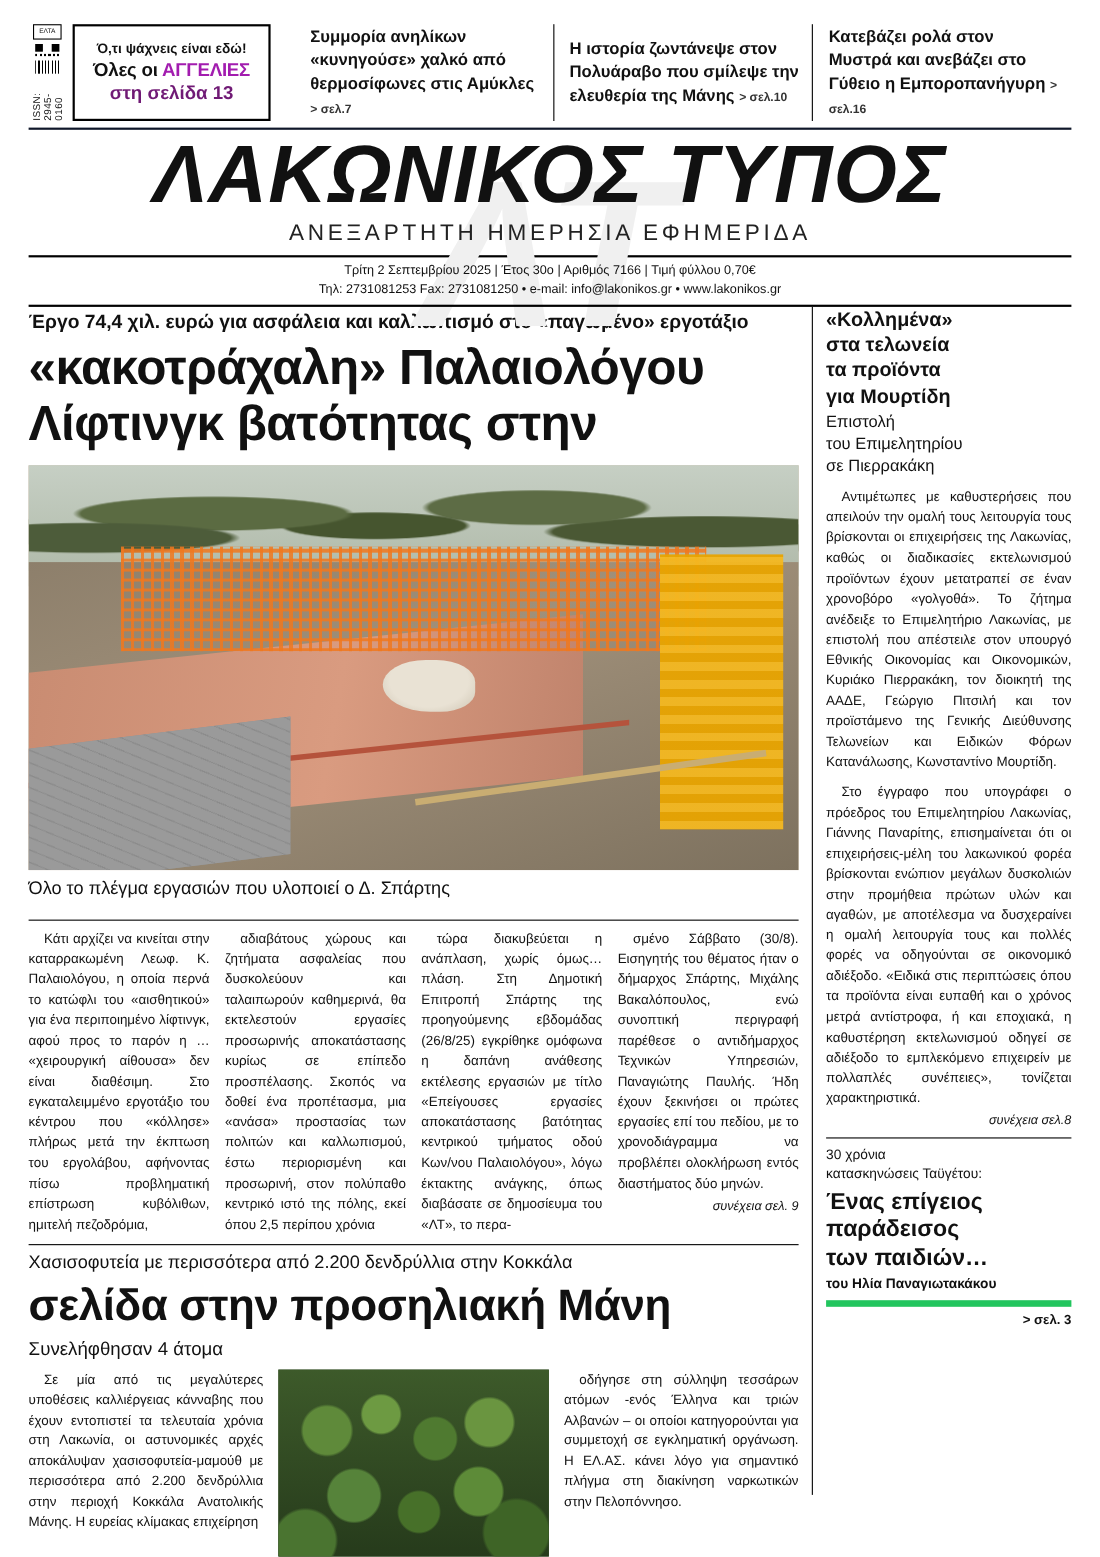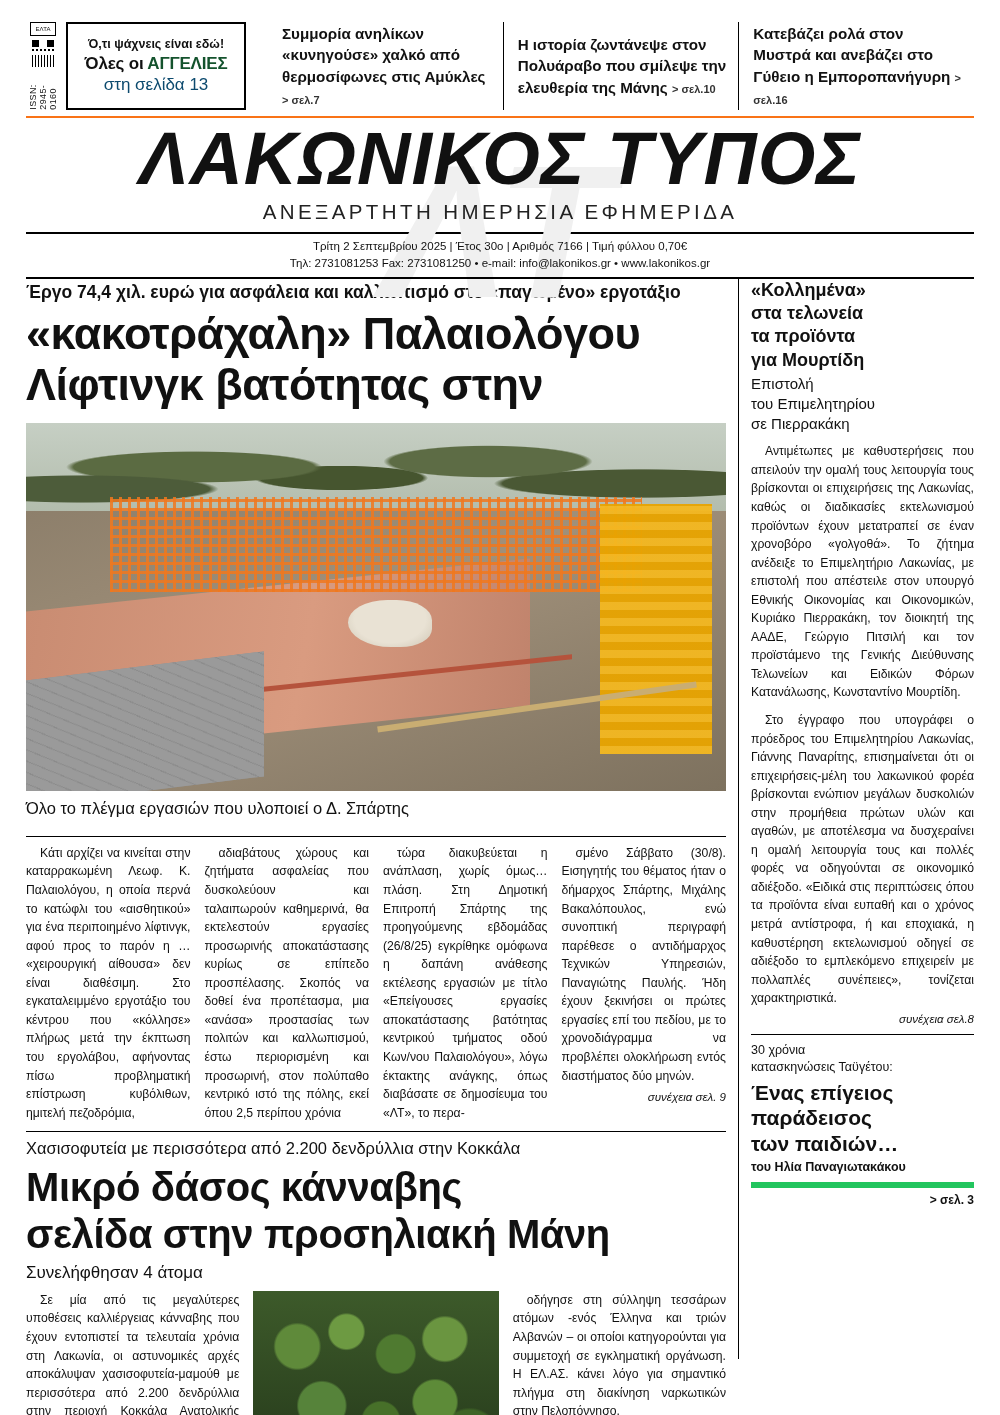--- a/index.html
+++ b/index.html
@@ -16,21 +16,21 @@
   .page {
     position: absolute;
     inset: 0;
     padding: 22px 26px 10px 26px;
   }
 
   
   .topbar {
     display: flex;
     align-items: stretch;
-    border-bottom: 2px solid #f97316;
+    border-bottom: 2px solid #0f172a;
     padding-bottom: 6px;
     height: 96px;
   }
   .issn-block {
     width: 34px;
     display: flex;
     flex-direction: column;
     align-items: center;
     justify-content: flex-start;
     gap: 4px;
@@ -72,22 +72,22 @@
     padding: 5px 10px 5px 10px;
     margin-left: 6px;
     width: 180px;
     display: flex;
     flex-direction: column;
     justify-content: center;
     line-height: 1.25;
   }
   .promo-line1 { font-size: 12.5px; font-weight: bold; text-align: center; }
   .promo-line2 { font-size: 17px; font-weight: bold; text-align: center; letter-spacing: -0.2px;}
-  .promo-line2 .red { color: #14532d; }
-  .promo-line3 { font-size: 17px; font-weight: normal; text-align: center; color: #0c4a6e; }
+  .promo-line2 .red { color: #a21caf; }
+  .promo-line3 { font-size: 17px; font-weight: bold; text-align: center; color: #701a75; }
 
   .head-teasers {
     flex: 1;
     display: flex;
     align-items: stretch;
     margin-left: 24px;
   }
   .teaser {
     flex: 1;
     padding: 2px 12px 2px 14px;
@@ -438,21 +438,20 @@
           <p>σμένο Σάββατο (30/8). Εισηγητής του θέματος ήταν ο δήμαρχος Σπάρτης, Μιχάλης Βακαλόπουλος, ενώ συνοπτική περιγραφή παρέθεσε ο αντιδήμαρχος Τεχνικών Υπηρεσιών, Παναγιώτης Παυλής.
 Ήδη έχουν ξεκινήσει οι πρώτες εργασίες επί του πεδίου, με το χρονοδιάγραμμα να προβλέπει ολοκλήρωση εντός διαστήματος δύο μηνών.</p>
           <div class="cont-ref">συνέχεια σελ. 9</div>
         </div>
       </div>
 
       <div class="hr-thin"></div>
 
       <div class="kicker2">Χασισοφυτεία με περισσότερα από 2.200 δενδρύλλια στην Κοκκάλα</div>
       <div class="headline2">
-        <div>Μικρό δάσος κάνναβης</div>
         <div>σελίδα στην προσηλιακή Μάνη</div>
       </div>
       <div class="subhead2">Συνελήφθησαν 4 άτομα</div>
 
       <div class="story2">
         <div class="col">
           <p>Σε μία από τις μεγαλύτερες υποθέσεις καλλιέργειας κάνναβης που έχουν εντοπιστεί τα τελευταία χρόνια στη Λακωνία, οι αστυνομικές αρχές αποκάλυψαν χασισοφυτεία-μαμούθ με περισσότερα από 2.200 δενδρύλλια στην περιοχή Κοκκάλα Ανατολικής Μάνης.
 Η ευρείας κλίμακας επιχείρηση</p>
         </div>
         <div class="mid">

